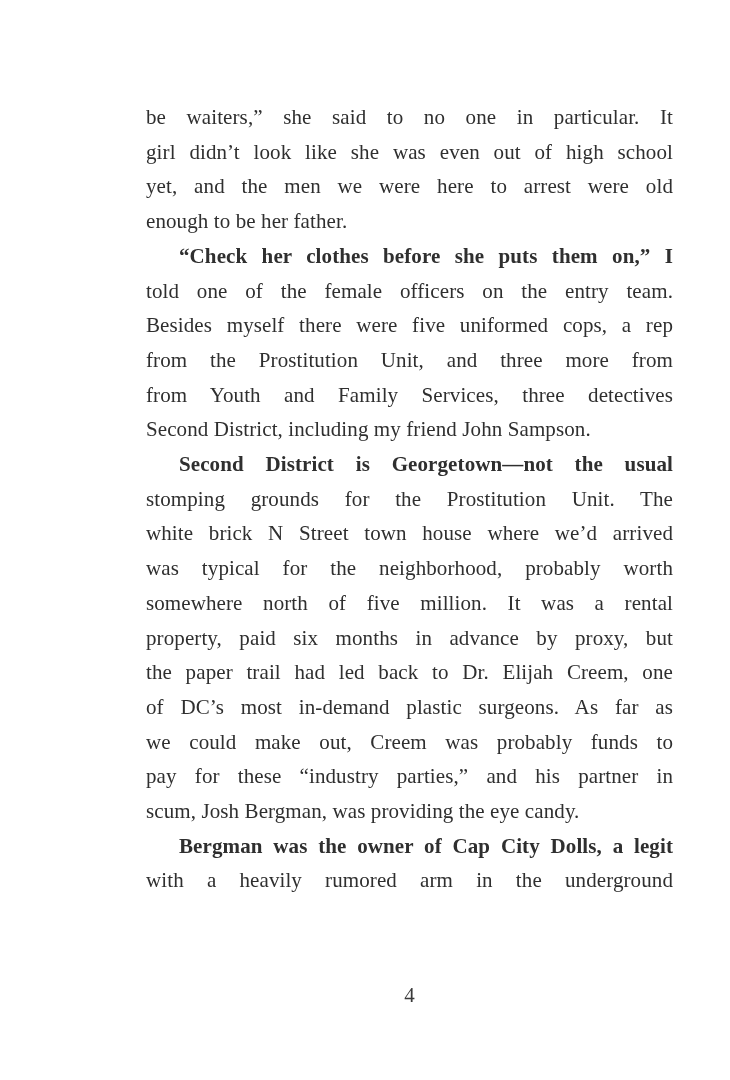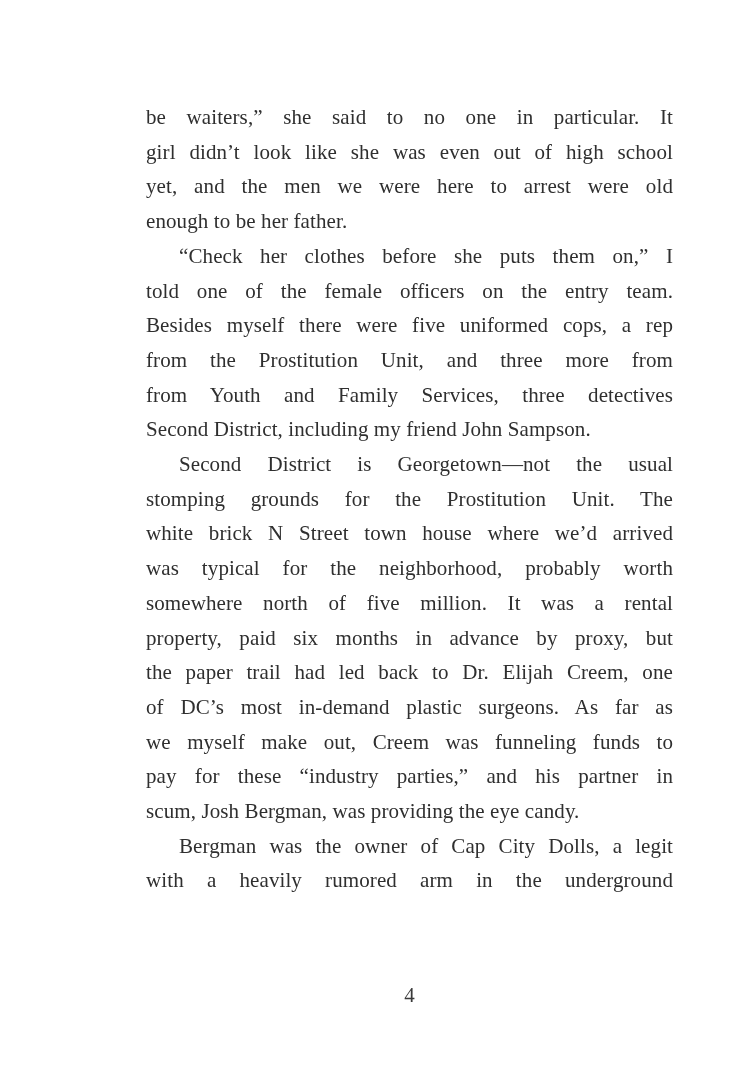--- a/index.html
+++ b/index.html
@@ -28,20 +28,21 @@
   }
   .line {
     text-align: justify;
     text-align-last: justify;
   }
   .line.para-end {
     text-align-last: left;
   }
   .line.indent {
     text-indent: 33px;
+    font-weight: bold;
   }
   .page-number {
     position: absolute;
     top: 983px;
     left: 102px;
     width: 527px;
     text-align: center;
     font-size: 21px;
     color: #3a3a3a;
   }
@@ -62,20 +63,20 @@
       <div class="line">from Youth and Family Services, three detectives</div>
       <div class="line para-end">Second District, including my friend John Sampson.</div>
       <div class="line indent">Second District is Georgetown—not the usual</div>
       <div class="line">stomping grounds for the Prostitution Unit. The</div>
       <div class="line">white brick N Street town house where we’d arrived</div>
       <div class="line">was typical for the neighborhood, probably worth</div>
       <div class="line">somewhere north of five million. It was a rental</div>
       <div class="line">property, paid six months in advance by proxy, but</div>
       <div class="line">the paper trail had led back to Dr. Elijah Creem, one</div>
       <div class="line">of DC’s most in-demand plastic surgeons. As far as</div>
-      <div class="line">we myself make out, Creem was funneling funds to</div>
+      <div class="line">we could make out, Creem was probably funds to</div>
       <div class="line">pay for these “industry parties,” and his partner in</div>
       <div class="line para-end">scum, Josh Bergman, was providing the eye candy.</div>
       <div class="line indent">Bergman was the owner of Cap City Dolls, a legit</div>
       <div class="line">with a heavily rumored arm in the underground</div>
     </div>
   <div class="page-number">4</div>
 </div>
 
 </body></html>

